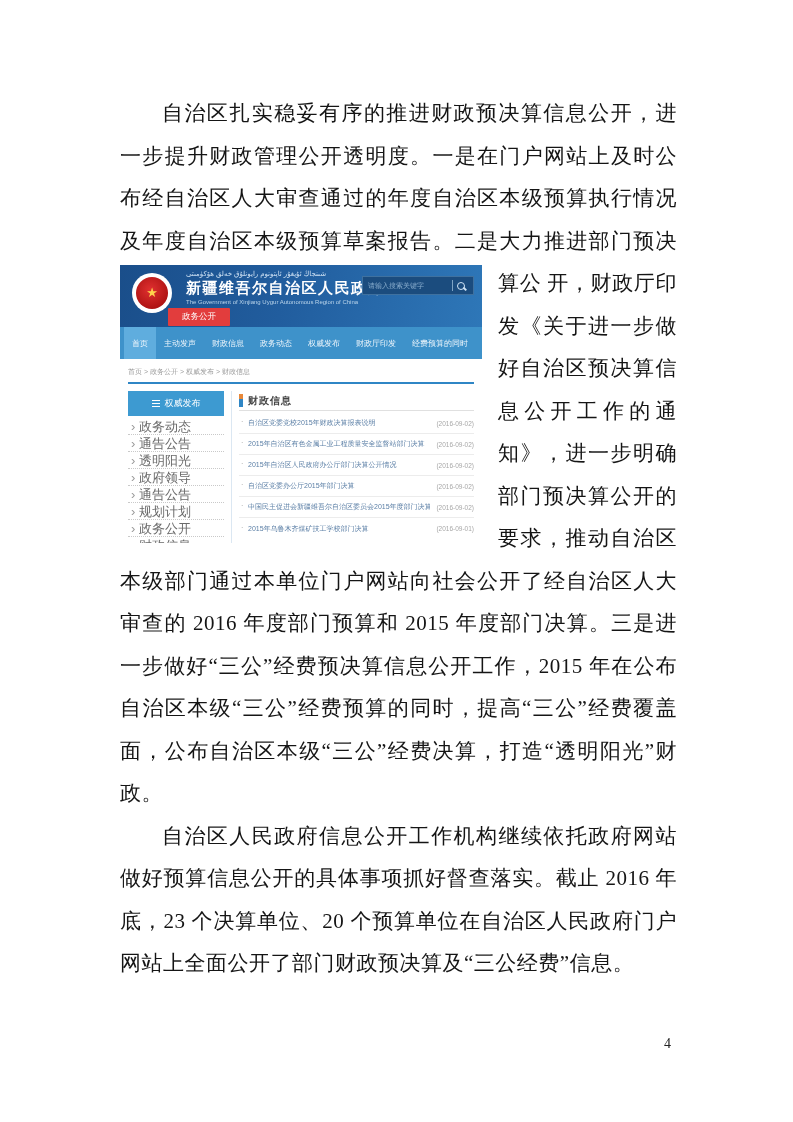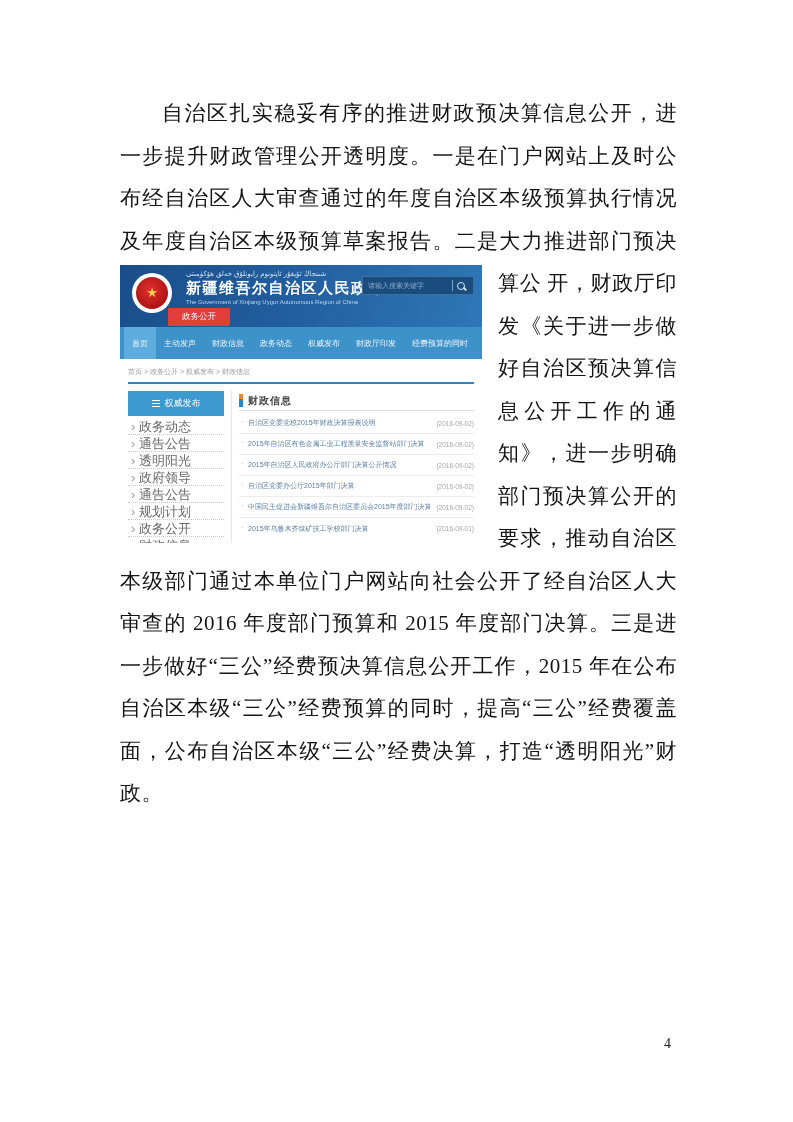--- a/index.html
+++ b/index.html
@@ -161,16 +161,17 @@
                 <span class="row-title">2015年乌鲁木齐煤矿技工学校部门决算</span>
                 <span class="row-date">(2016-09-01)</span>
               </div>
             </div>
           </div>
         </div>
       </div>
       <span>开，财政厅印发《关于进一步做好自治区预决算信息公开工作的通知》，进一步明确部门预决算公开的要求，推动自治区本级部门通过本单位门户网站向社会公开了经自治区人大审查的 2016 年度部门预算和 2015 年度部门决算。三是进一步做好“三公”经费预决算信息公开工作，2015 年在公布自治区本级“三公”经费预算的同时，提高“三公”经费覆盖面，公布自治区本级“三公”经费决算，打造“透明阳光”财政。</span>
     </div>
 
+    <div class="para">自治区人民政府信息公开工作机构继续依托政府网站做好预算信息公开的具体事项抓好督查落实。截止 2016 年底，23 个决算单位、20 个预算单位在自治区人民政府门户网站上全面公开了部门财政预决算及“三公经费”信息。</div>
   </div>
 
   <div class="page-num">4</div>
 </div>
 
 </body></html>

